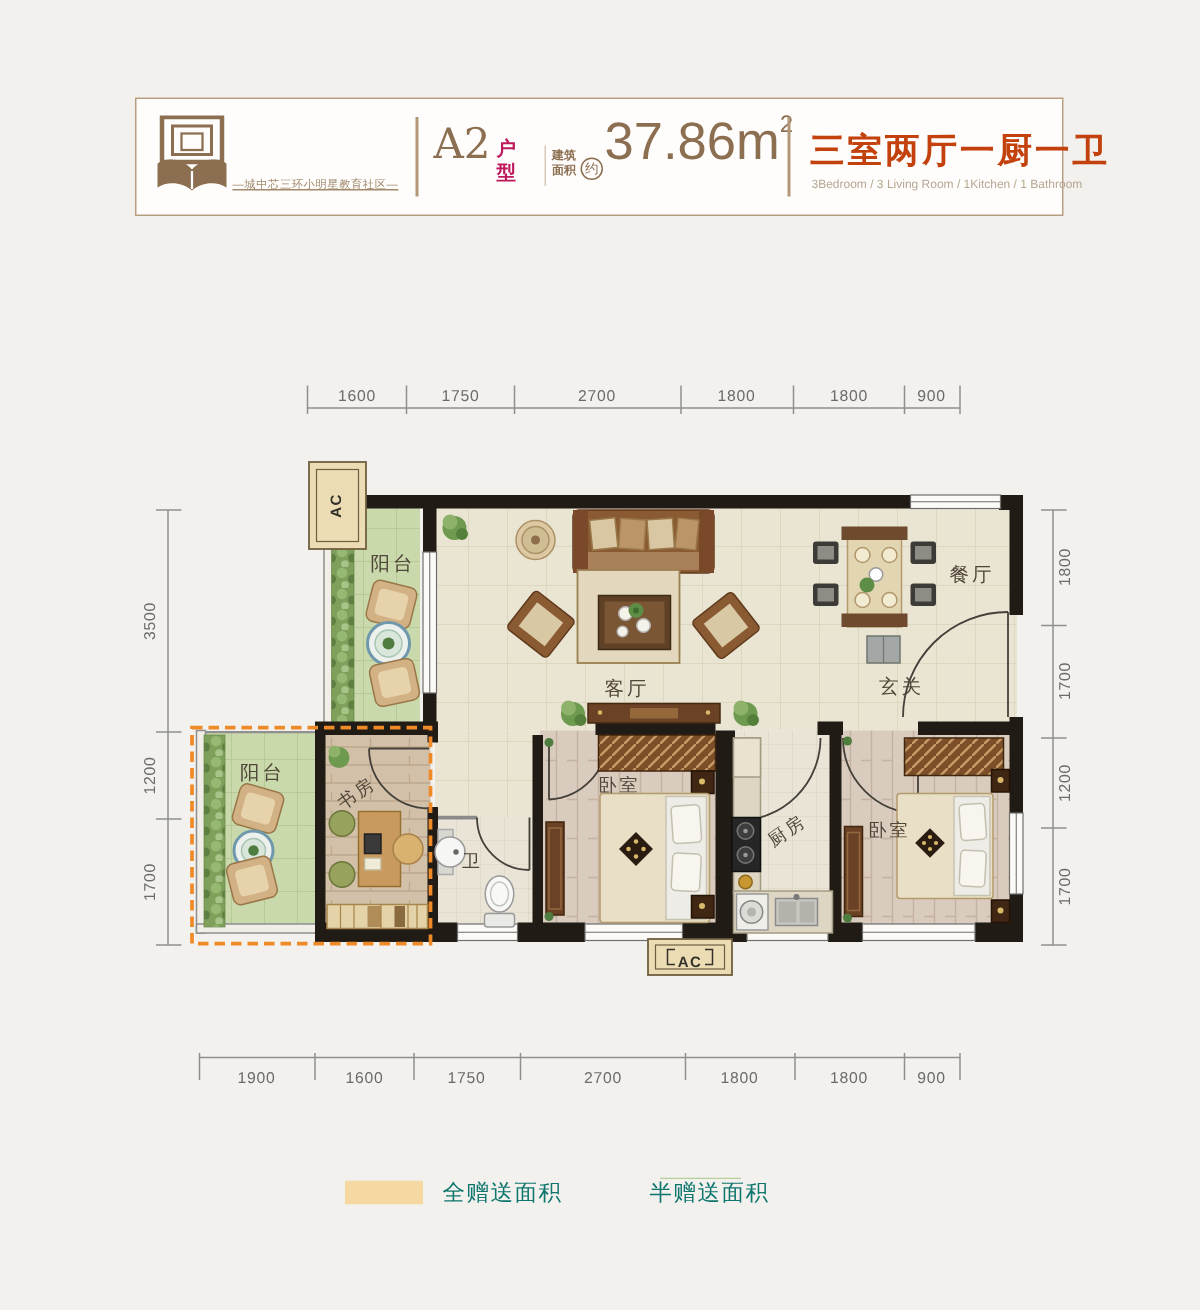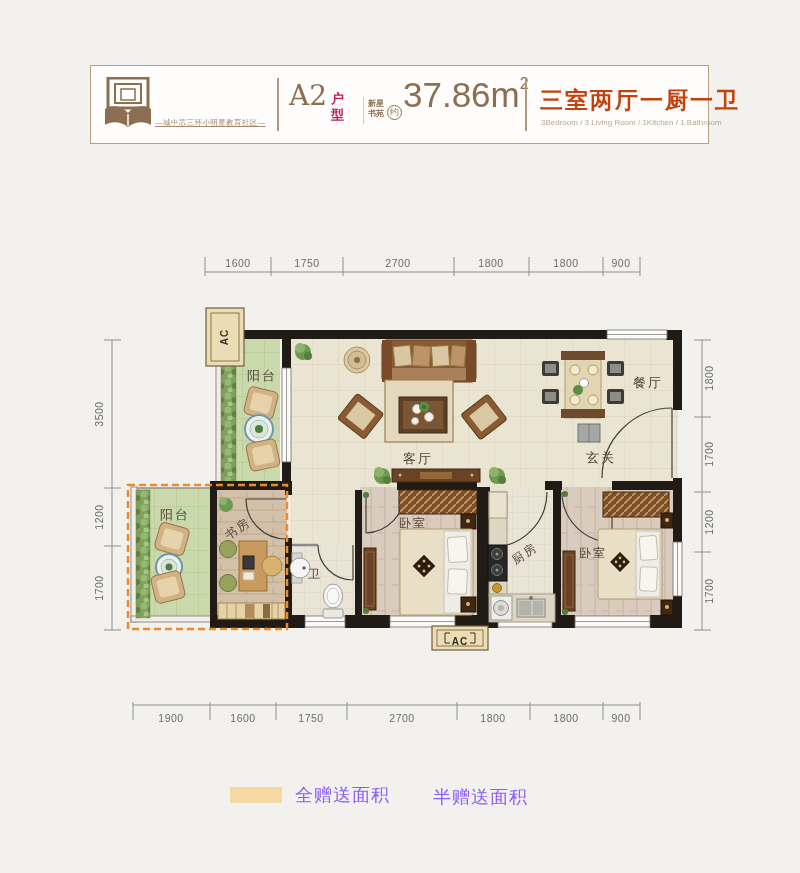--- a/index.html
+++ b/index.html
@@ -27,21 +27,21 @@
                border-radius:50%;font-size:9px;line-height:13px;text-align:center;color:#8c6e50;}
   .area-big{position:absolute;left:312px;top:9px;font-size:35px;color:#8c6e50;white-space:nowrap;}
   .area-big sup{font-size:16px;vertical-align:18px;}
   .layout-cn{position:absolute;left:449px;top:19px;font-size:23px;font-weight:bold;
              color:#c2410c;letter-spacing:2px;white-space:nowrap;}
   .layout-en{position:absolute;left:450px;top:52px;font-size:8px;color:#b7a793;white-space:nowrap;}
   
   .legend-item{position:absolute;top:785px;display:flex;align-items:center;height:20px;}
   .legend-item.full{left:230px;} .legend-item.half{left:433px;flex-direction:column;}
   .legend-swatch{display:block;margin-right:13px;}
-  .legend-label{font-size:18px;color:#8b5cf6;letter-spacing:1px;}
+  .legend-label{font-size:15px;color:#0f766e;letter-spacing:1px;}
   
   .wall{fill:#211b15;}
   .win{fill:#fbfaf6;stroke:#6e6e6e;stroke-width:0.8;}
   .winline{stroke:#6e6e6e;stroke-width:0.7;}
   .rail{fill:#f0eee6;stroke:#8f8f8f;stroke-width:1;}
   .door{fill:none;stroke:#44403a;stroke-width:1.2;}
   .dim{stroke:#8f8f8f;stroke-width:1;}
   .dimtxt{fill:#6b6b6b;font-size:10.5px;font-family:"Liberation Sans",sans-serif;letter-spacing:0.5px;}
   .roomtxt{fill:#4f4539;font-size:13px;letter-spacing:2px;font-family:"Liberation Sans",sans-serif;}
   .roomtxt.sm{font-size:12px;}
@@ -452,21 +452,21 @@
     <rect x="11" y="7" width="26" height="19" fill="none" stroke="#8c6e50" stroke-width="2"></rect>
     <rect x="17" y="12" width="14" height="11" fill="none" stroke="#8c6e50" stroke-width="1.5"></rect>
     <path d="M24 36 C17 28,7 28,1 32 L1 48 C7 44,17 44,24 50 C31 44,41 44,47 48 L47 32 C41 28,31 28,24 36 Z" fill="#8c6e50"></path>
     <path d="M24 37 V 49" stroke="#ffffff" stroke-width="1.5"></path>
   </svg>
   <div class="hdr-tag">—城中芯三环小明星教育社区—</div>
   <div class="vdiv d1"></div>
   <div class="unit-code">A2</div>
   <div class="unit-type">户型</div>
   <div class="vdiv-mini"></div>
-  <div class="area-label">新星书苑</div>
+  <div class="area-label">建筑面积</div>
   <div class="area-approx">约</div>
   <div class="area-big"><span>37.86</span><span>m</span><sup>2</sup></div>
   <div class="vdiv d2"></div>
   <div class="layout-cn">三室两厅一厨一卫</div>
   <div class="layout-en">3Bedroom / 3 Living Room / 1Kitchen / 1 Bathroom</div>
 </div>
 
 <div class="legend-item full">
   <svg class="legend-swatch" width="52" height="16">
     <rect width="52" height="16" fill="#f6d9a2"></rect>

